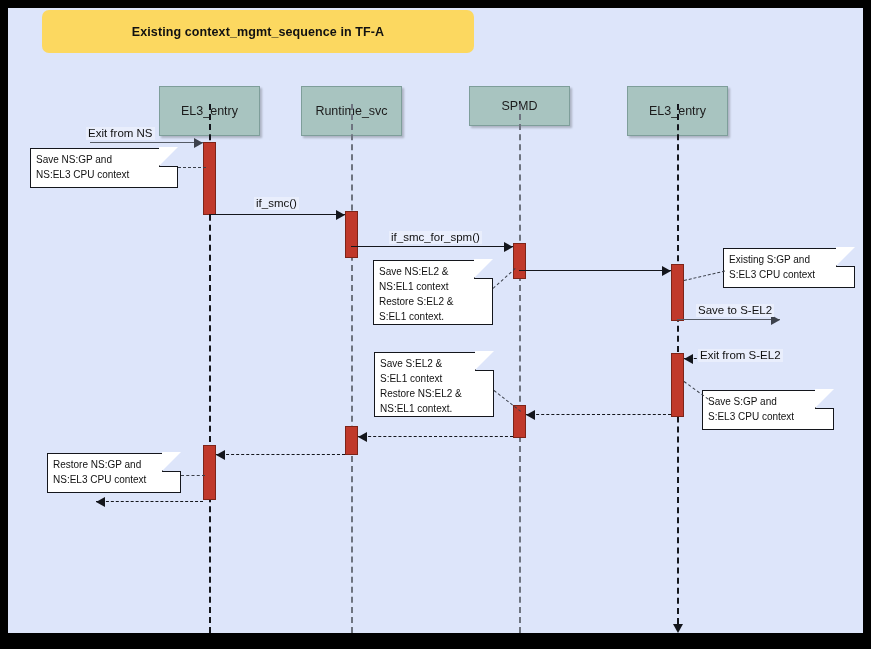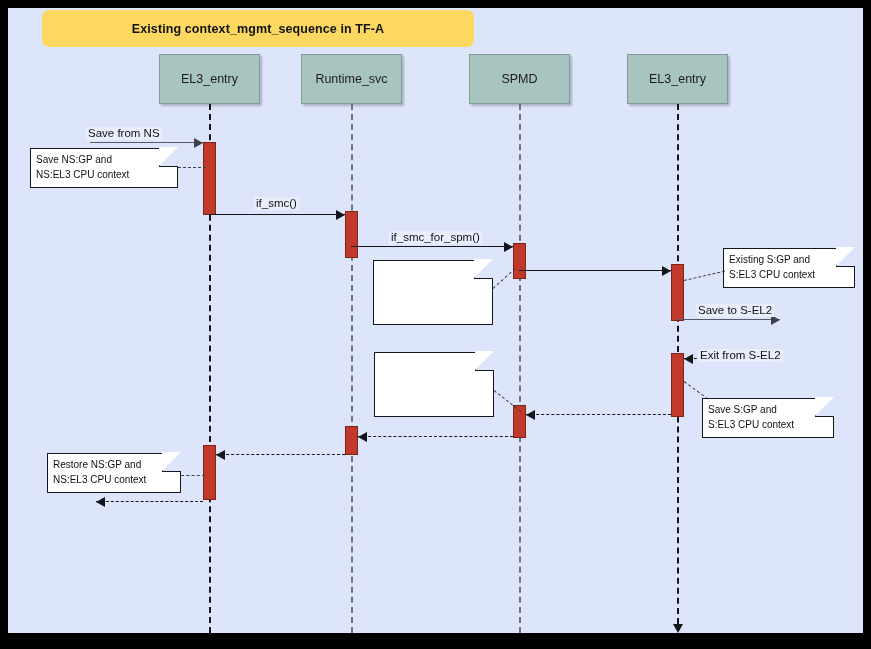--- a/index.html
+++ b/index.html
@@ -30,21 +30,21 @@
     background: #dde5fa;
     overflow: hidden;
   }
 
   
   #title-banner {
     position: absolute;
     left: 34px;
     top: 2px;
     width: 432px;
-    height: 37px;
+    height: 43px;
     background: #fcd860;
     border-radius: 7px;
     display: flex;
     align-items: center;
     justify-content: center;
   }
   #title-banner .title-text {
     font-size: 12.5px;
     font-weight: bold;
     color: #111111;
@@ -55,20 +55,21 @@
   
   .lifeline-head {
     position: absolute;
     background: #a8c4c0;
     border: 1px solid #7e9e9a;
     box-shadow: 2px 2px 2px rgba(0,0,0,0.22);
     display: flex;
     align-items: center;
     justify-content: center;
     box-sizing: border-box;
+    margin-top: 32px;
   }
   .lifeline-head .head-label {
     font-size: 12.5px;
     color: #1c1c1c;
     white-space: nowrap;
   }
 
   
   .lifeline-line {
     position: absolute;
@@ -190,21 +191,21 @@
 
     <div id="lifelines-layer">
         <div class="lifeline-head" style="left: 151px; top: 46px; width: 101px; height: 50px;">
           <span class="head-label">EL3_entry</span>
         </div>
         <div class="lifeline-line dark" style="left: 201px; top: 96px; height: 529px;"></div>
         <div class="lifeline-head" style="left: 293px; top: 46px; width: 101px; height: 50px;">
           <span class="head-label">Runtime_svc</span>
         </div>
         <div class="lifeline-line gray" style="left: 343px; top: 96px; height: 529px;"></div>
-        <div class="lifeline-head" style="left: 461px; top: 46px; width: 101px; height: 50px;">
+        <div class="lifeline-head" style="left: 461px; top: 46px; width: 101px; height: 40px;">
           <span class="head-label">SPMD</span>
         </div>
         <div class="lifeline-line gray" style="left: 511px; top: 96px; height: 529px;"></div>
         <div class="lifeline-head" style="left: 619px; top: 46px; width: 101px; height: 50px;">
           <span class="head-label">EL3_entry</span>
         </div>
         <div class="lifeline-line dark" style="left: 669px; top: 96px; height: 520px;"></div>
         <div class="lifeline-end-arrow" style="left: 665px; top: 616px;"></div>
       </div>
     <div id="activations-layer">
@@ -213,21 +214,21 @@
         <div class="activation" style="left: 505px; top: 235px; height: 36px;"></div>
         <div class="activation" style="left: 663px; top: 256px; height: 57px;"></div>
         <div class="activation" style="left: 663px; top: 345px; height: 64px;"></div>
         <div class="activation" style="left: 505px; top: 397px; height: 33px;"></div>
         <div class="activation" style="left: 337px; top: 418px; height: 29px;"></div>
         <div class="activation" style="left: 195px; top: 437px; height: 55px;"></div>
       </div>
     <div id="messages-layer">
         <div class="msg-line solid-gray" style="left: 82px; top: 134px; width: 113px;"></div>
         <div class="msg-arrow right gray" style="top: 130px; left: 186px;"></div>
-        <div class="msg-label" style="left: 78px; top: 119px;">Save from NS</div>
+        <div class="msg-label" style="left: 78px; top: 119px;">Exit from NS</div>
         <div class="msg-line solid-black" style="left: 201px; top: 206px; width: 136px;"></div>
         <div class="msg-arrow right" style="top: 202px; left: 328px;"></div>
         <div class="msg-label" style="left: 246px; top: 189px;">if_smc()</div>
         <div class="msg-line solid-black" style="left: 343px; top: 238px; width: 162px;"></div>
         <div class="msg-arrow right" style="top: 234px; left: 496px;"></div>
         <div class="msg-label" style="left: 381px; top: 223px; text-align: center;">if_smc_for_spm()</div>
         <div class="msg-line solid-black" style="left: 511px; top: 262px; width: 152px;"></div>
         <div class="msg-arrow right" style="top: 258px; left: 654px;"></div>
         <div class="msg-line solid-gray" style="left: 669px; top: 311px; width: 103px;"></div>
         <div class="msg-arrow right gray" style="top: 307px; left: 763px;"></div>
@@ -245,34 +246,42 @@
         <div class="msg-arrow left" style="top: 489px; left: 88px;"></div>
       </div>
     <div id="notes-layer">
         <div class="note" style="left: 22px; top: 140px; width: 148px; height: 40px;">
           <span class="note-text">Save NS:GP and
 NS:EL3 CPU context</span>
           <span class="fold"></span>
         </div>
         <div class="note-leader" style="left: 170px; top: 159px; width: 28px; transform: rotate(0deg);"></div>
         <div class="note" style="left: 365px; top: 252px; width: 120px; height: 65px;">
+          <span class="note-text">Save NS:EL2 &amp;
+NS:EL1 context
+Restore S:EL2 &amp;
+S:EL1 context.</span>
           <span class="fold"></span>
         </div>
         <div class="note-leader" style="left: 485px; top: 280px; width: 30px; transform: rotate(-42deg);"></div>
         <div class="note" style="left: 715px; top: 240px; width: 132px; height: 40px;">
           <span class="note-text">Existing S:GP and
 S:EL3 CPU context</span>
           <span class="fold"></span>
         </div>
         <div class="note-leader" style="left: 676px; top: 272px; width: 42px; transform: rotate(-13deg);"></div>
         <div class="note" style="left: 366px; top: 344px; width: 120px; height: 65px;">
+          <span class="note-text">Save S:EL2 &amp;
+S:EL1 context
+Restore NS:EL2 &amp;
+NS:EL1 context.</span>
           <span class="fold"></span>
         </div>
         <div class="note-leader" style="left: 486px; top: 382px; width: 34px; transform: rotate(38deg);"></div>
-        <div class="note" style="left: 694px; top: 382px; width: 132px; height: 40px; margin-top: 8px;">
+        <div class="note" style="left: 694px; top: 382px; width: 132px; height: 40px;">
           <span class="note-text">Save S:GP and
 S:EL3 CPU context</span>
           <span class="fold"></span>
         </div>
         <div class="note-leader" style="left: 676px; top: 373px; width: 30px; transform: rotate(36deg);"></div>
         <div class="note" style="left: 39px; top: 445px; width: 134px; height: 40px;">
           <span class="note-text">Restore NS:GP and
 NS:EL3 CPU context</span>
           <span class="fold"></span>
         </div>

